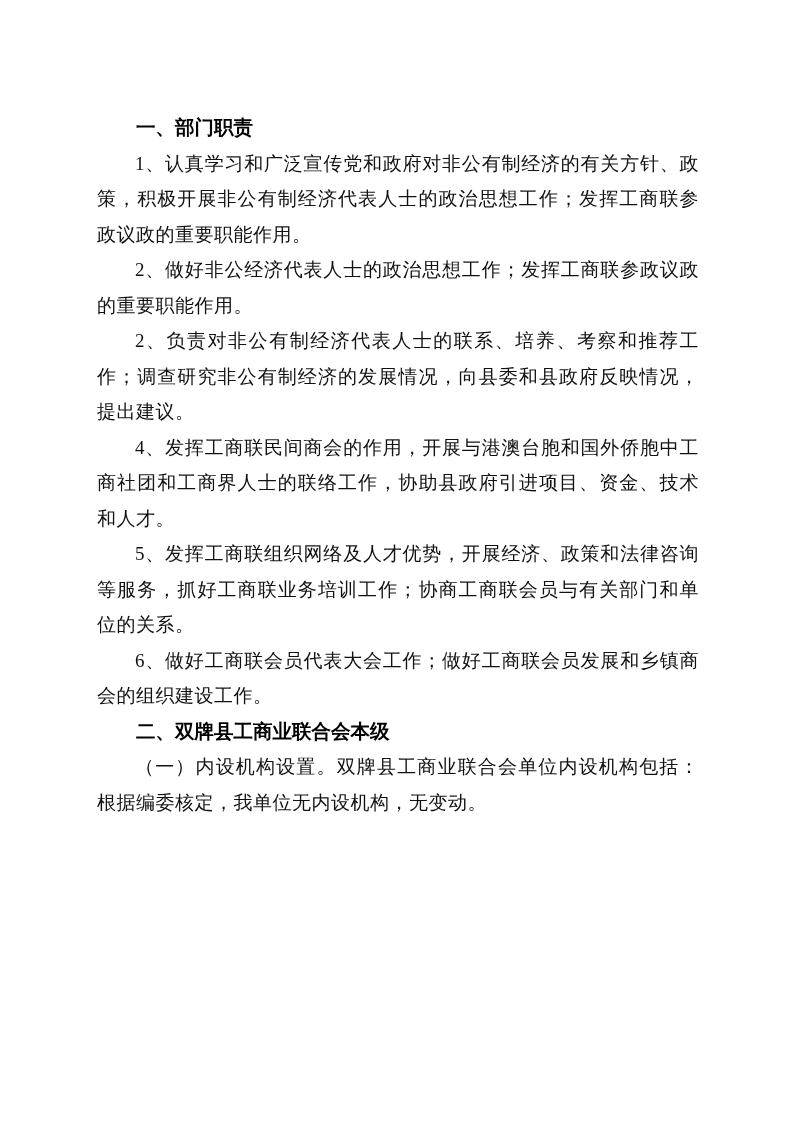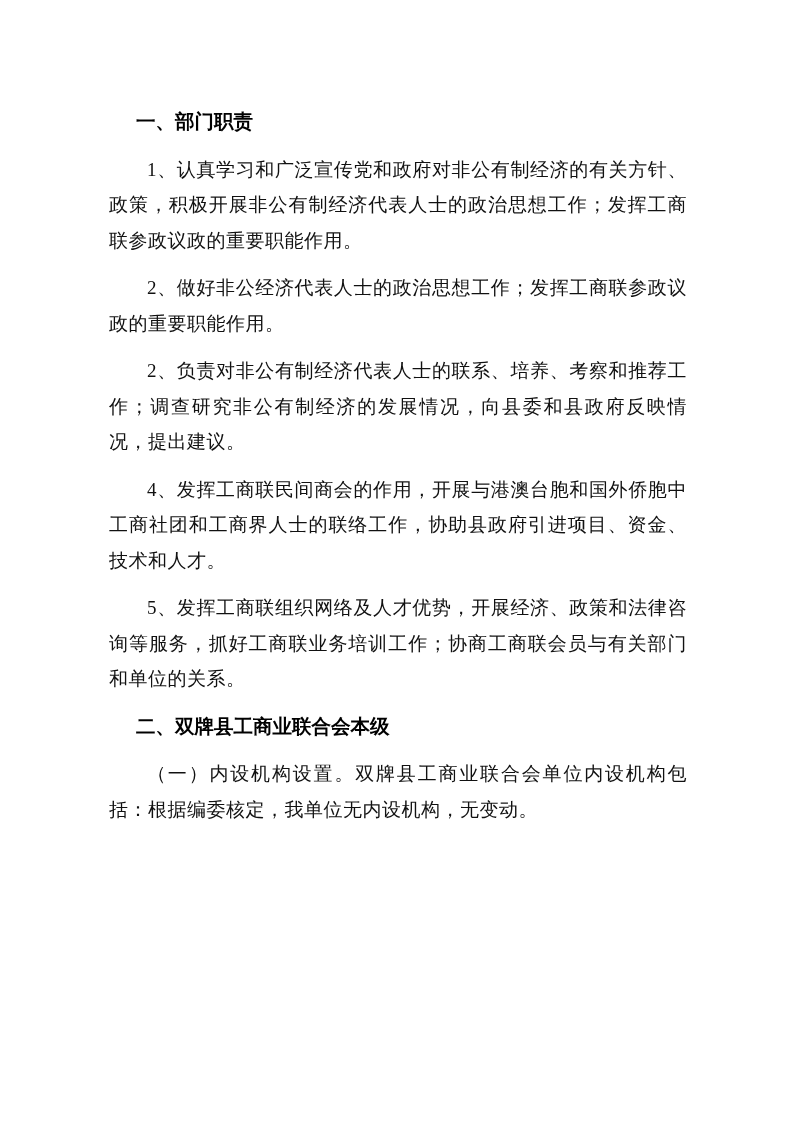--- a/index.html
+++ b/index.html
@@ -13,53 +13,54 @@
     height: 1122px;
     margin: 0 auto;
     background: #ffffff;
     overflow: hidden;
     box-sizing: border-box;
     color: #111111;
   }
   .content {
     position: absolute;
     left: 97px;
-    top: 104px;
+    top: 110px;
     width: 602px;
     font-family: "Liberation Serif", "DejaVu Serif", serif;
     font-size: 19px;
     line-height: 35.5px;
     text-align: justify;
   }
   .heading {
     margin: 0;
     padding: 0;
     text-indent: 2em;
     font-family: "Liberation Sans", "DejaVu Sans", sans-serif;
     font-weight: bold;
     font-size: 19.5px;
     color: #000000;
     text-align: left;
   }
   .para {
-    margin: 12px;
+    margin: 0;
     padding: 0;
     text-indent: 2em;
     font-weight: normal;
     color: #111111;
     letter-spacing: 0.5px;
   }
 </style>
 </head>
 <body>
 
 <div class="page">
   <div class="content">
     <h2 class="heading">一、部门职责</h2>
     <p class="para">1、认真学习和广泛宣传党和政府对非公有制经济的有关方针、政策，积极开展非公有制经济代表人士的政治思想工作；发挥工商联参政议政的重要职能作用。</p>
     <p class="para">2、做好非公经济代表人士的政治思想工作；发挥工商联参政议政的重要职能作用。</p>
     <p class="para">2、负责对非公有制经济代表人士的联系、培养、考察和推荐工作；调查研究非公有制经济的发展情况，向县委和县政府反映情况，提出建议。</p>
     <p class="para">4、发挥工商联民间商会的作用，开展与港澳台胞和国外侨胞中工商社团和工商界人士的联络工作，协助县政府引进项目、资金、技术和人才。</p>
     <p class="para">5、发挥工商联组织网络及人才优势，开展经济、政策和法律咨询等服务，抓好工商联业务培训工作；协商工商联会员与有关部门和单位的关系。</p>
+    <p class="para">6、做好工商联会员代表大会工作；做好工商联会员发展和乡镇商会的组织建设工作。</p>
     <h2 class="heading">二、双牌县工商业联合会本级</h2>
     <p class="para">（一）内设机构设置。双牌县工商业联合会单位内设机构包括：根据编委核定，我单位无内设机构，无变动。</p>
   </div>
 </div>
 
 </body></html>

